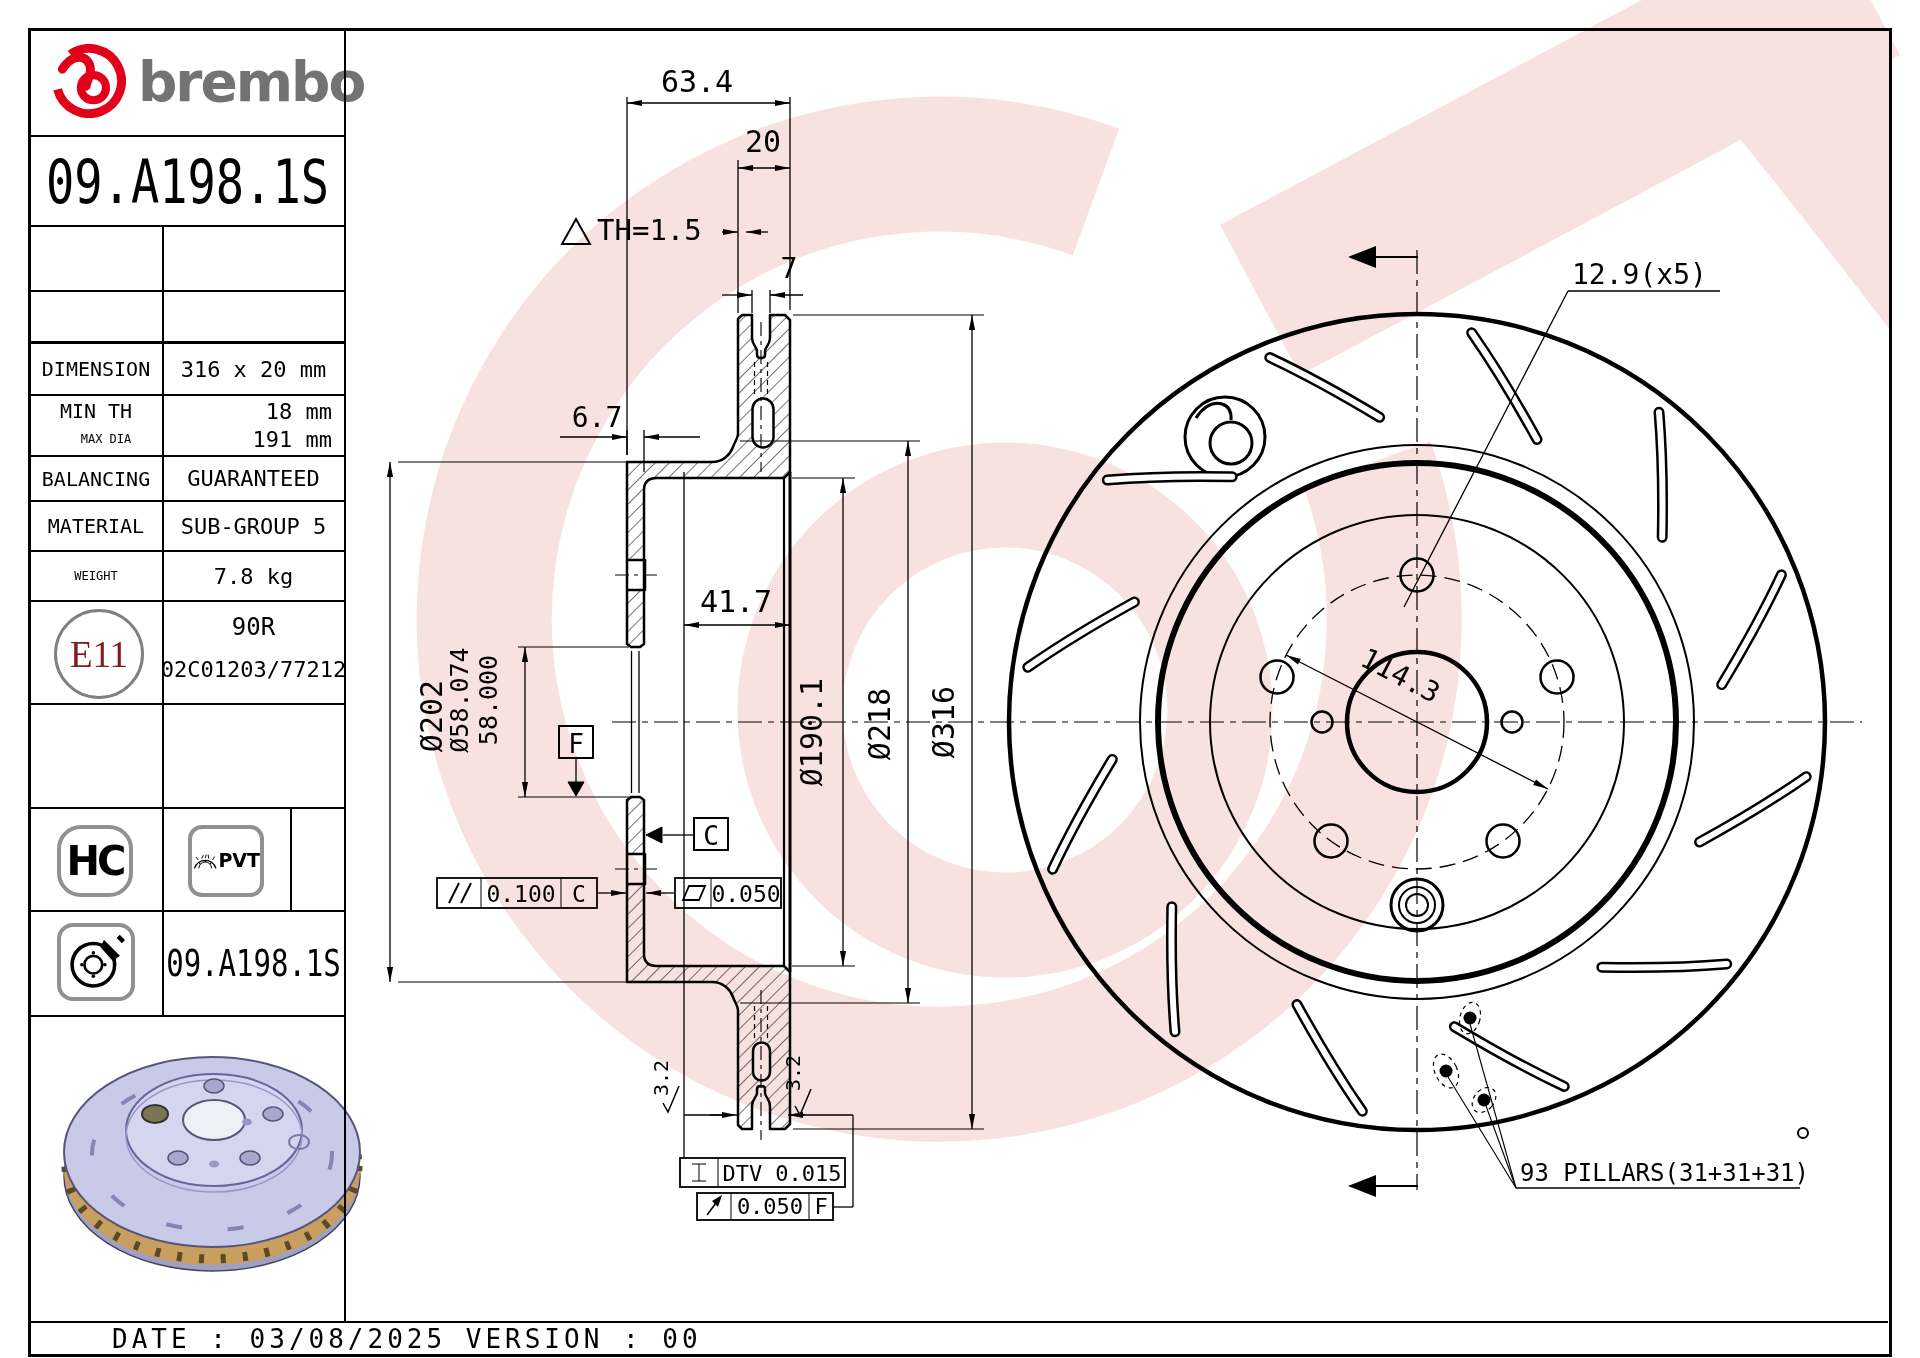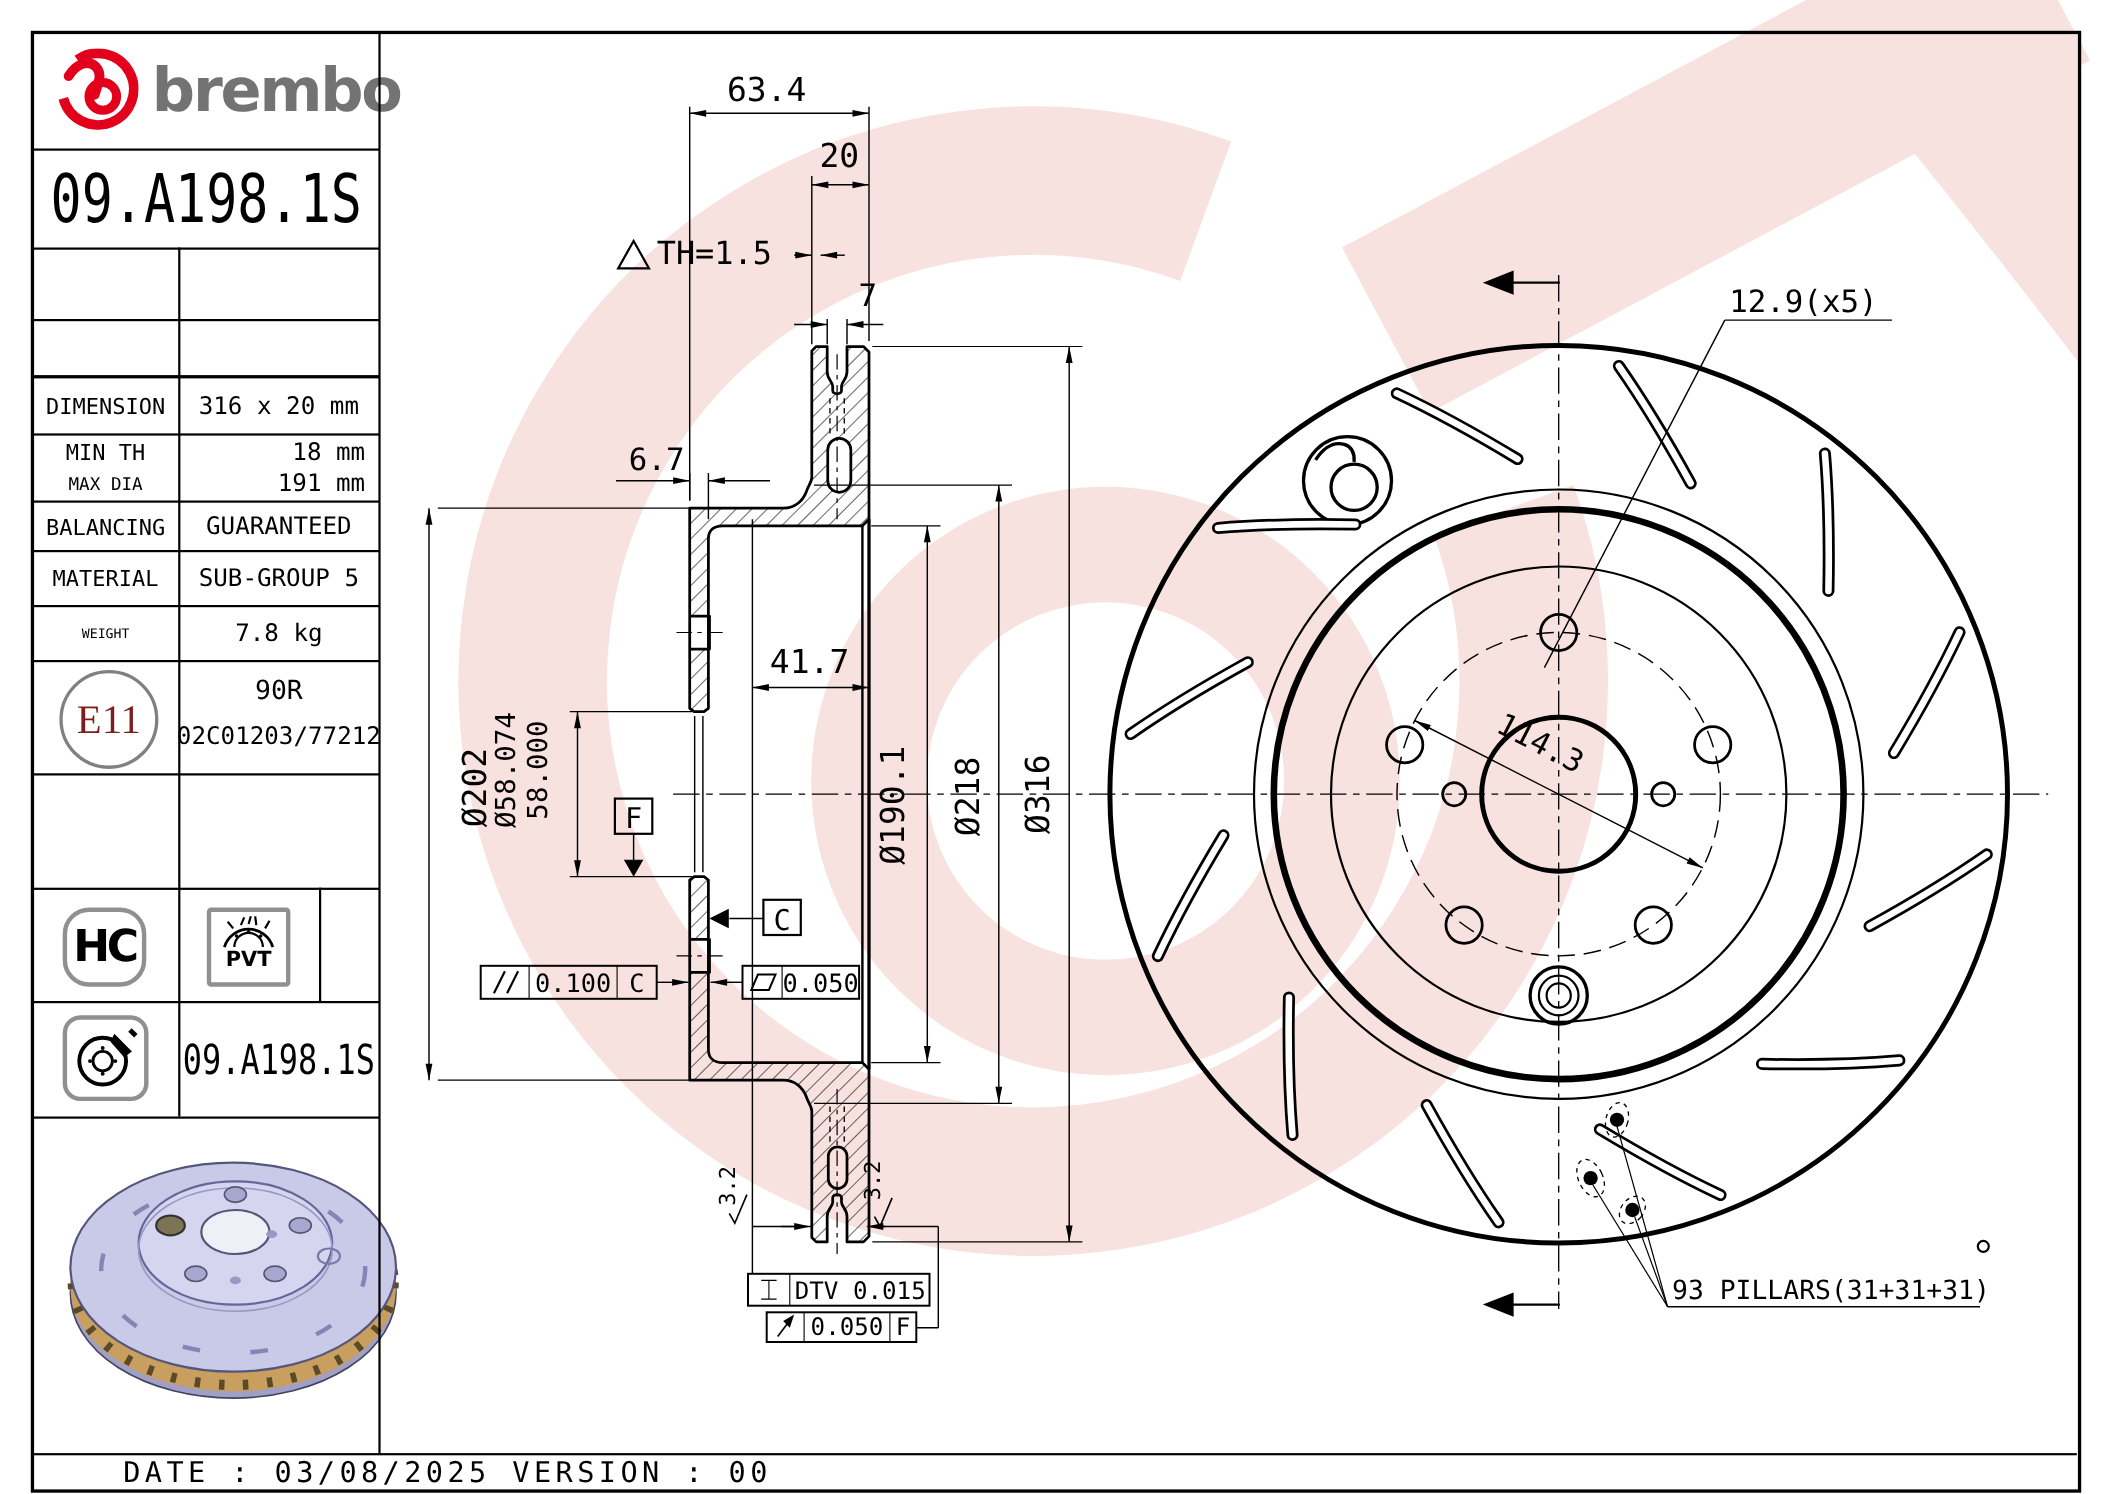--- a/index.html
+++ b/index.html
@@ -318,21 +318,21 @@
   <div class="cell mono" style="left:30px;top:344px;width:132px;height:50px;font-size:20px">
       <span>DIMENSION</span>
     </div>
   <div class="cell mono" style="left:162px;top:344px;width:183px;height:50px;font-size:22px">
       <span>316 x 20 mm</span>
     </div>
 
   <div class="cell mono" style="left:30px;top:396px;width:132px;height:30px;font-size:20px">
       <span>MIN TH</span>
     </div>
-  <div class="cell mono" style="left:30px;top:424px;width:132px;height:30px;font-size:16px">
+  <div class="cell mono" style="left:40px;top:424px;width:132px;height:30px;font-size:12px">
       <span>MAX DIA</span>
     </div>
   <div class="cell mono" style="left:162px;top:396px;width:170px;height:30px;font-size:22px;justify-content:flex-end">
       <span>18 mm</span>
     </div>
   <div class="cell mono" style="left:162px;top:424px;width:170px;height:30px;font-size:22px;justify-content:flex-end">
       <span>191 mm</span>
     </div>
 
   <div class="cell mono" style="left:30px;top:457px;width:132px;height:43px;font-size:20px">
@@ -362,21 +362,21 @@
   <div class="cell mono" style="left:162px;top:612px;width:183px;height:30px;font-size:24px">
       <span>90R</span>
     </div>
   <div class="cell mono" style="left:162px;top:652px;width:183px;height:34px;font-size:22px">
       <span>02C01203/77212</span>
     </div>
 
   <div class="abs" style="left:57px;top:825px;width:68px;height:64px;border:4px solid #909090;border-radius:24px;display:flex;align-items:center;justify-content:center">
     <span style="font-family:'DejaVu Sans',sans-serif;font-weight:900;font-size:40px;letter-spacing:-3px;color:#000">HC</span>
   </div>
-  <div class="abs" style="left:188px;top:825px;width:68px;height:64px;border:4px solid #909090;border-radius:4px;display:flex;flex-direction:column;align-items:center;justify-content:flex-start">
+  <div class="abs" style="left:188px;top:825px;width:68px;height:64px;border:4px solid #909090;border-radius:14px;display:flex;flex-direction:row;align-items:center;justify-content:flex-start">
     <svg width="54" height="34" viewBox="0 0 54 34">
       <path d="M5,32 A23,23 0 0 1 49,32" fill="none" stroke="#000" stroke-width="2.5"></path>
       <path d="M14,32 A13,13 0 0 1 40,32" fill="none" stroke="#000" stroke-width="2"></path>
       <circle cx="16" cy="22" r="1.6" fill="#000"></circle>
         <circle cx="27" cy="18" r="1.6" fill="#000"></circle>
         <circle cx="38" cy="22" r="1.6" fill="#000"></circle>
       <path d="M20,12 l3,-7 M27,11 l2,-7 M34,12 l-1,-8 M13,15 l-5,-6 M42,15 l4,-7" stroke="#000" stroke-width="2"></path>
     </svg>
     <span style="font-family:'DejaVu Sans',sans-serif;font-weight:900;font-size:19px;color:#000;margin-top:-2px">PVT</span>
   </div>

